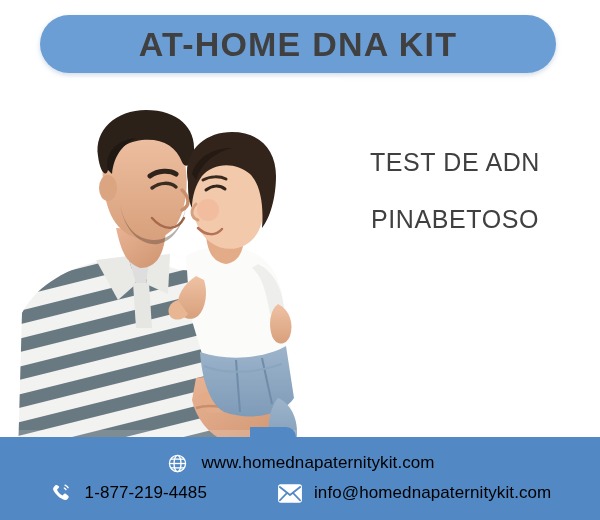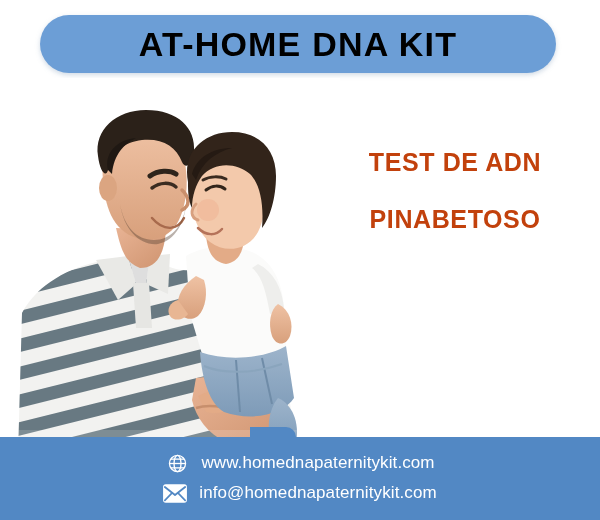--- a/index.html
+++ b/index.html
@@ -27,21 +27,21 @@
     width: 516px;
     height: 58px;
     border-radius: 29px;
     background: #6c9ed6;
     box-shadow: 0 2px 5px rgba(120,150,180,0.35);
     display: flex;
     align-items: center;
     justify-content: center;
   }
   .header-pill-title {
-    color: #000000;
+    color: #404040;
     font-size: 34px;
     font-weight: bold;
     letter-spacing: 1.2px;
     line-height: 1;
     white-space: nowrap;
   }
 
   
   .photo {
     position: absolute;
@@ -55,23 +55,23 @@
 
   
   .headline {
     position: absolute;
     left: 330px;
     top: 150px;
     width: 250px;
     text-align: center;
   }
   .headline-line {
-    color: #c2410c;
+    color: #404040;
     font-size: 25px;
-    font-weight: bold;
+    font-weight: normal;
     letter-spacing: 0.6px;
     line-height: 1;
     margin-bottom: 32px;
     white-space: nowrap;
   }
   .headline-line:last-child { margin-bottom: 14px; }
 
   
   .footer {
     position: absolute;
@@ -113,21 +113,21 @@
     align-items: center;
     justify-content: center;
     width: 24px;
     height: 24px;
     margin-right: 12px;
     flex: 0 0 auto;
   }
   .contact-text {
     font-size: 17px;
     letter-spacing: 0.1px;
-    color: #ffffff;
+    color: #000000;
   }
 </style>
 </head>
 <body>
 
 <div class="banner">
 
   <div class="header-pill">
     <span class="header-pill-title">AT-HOME DNA KIT</span>
   </div>
@@ -270,20 +270,36 @@
             <line x1="2.8" y1="12" x2="21.2" y2="12"></line>
             <line x1="4.2" y1="7" x2="19.8" y2="7"></line>
             <line x1="4.2" y1="17" x2="19.8" y2="17"></line>
           </svg>
         </span>
         <span class="contact-text">www.homednapaternitykit.com</span>
       </div>
     </div>
 
     <div class="footer-row footer-row-bottom">
+      <div class="contact-item">
+        <span class="contact-icon">
+          <svg width="22" height="22" viewBox="0 0 24 24" aria-hidden="true">
+            <path d="M7.2 3.2c-.9 0-1.8.5-2.3 1.3L3.7 6.2c-.5.9-.5 2 0 2.9
+                     1.3 2.5 3.2 4.8 5.4 6.6 2.2 1.8 4.7 3.1 7.2 3.8
+                     1 .3 2 0 2.6-.8l1.2-1.6c.5-.7.4-1.7-.3-2.2l-2.6-2
+                     c-.7-.5-1.6-.4-2.1.3l-.8 1c-.3.4-.8.5-1.2.3
+                     -1.2-.7-2.3-1.5-3.2-2.5-.9-1-1.6-2.1-2.1-3.3
+                     -.2-.4 0-.9.4-1.2l1-.7c.7-.5.9-1.4.5-2.1L8.6 4
+                     c-.3-.5-.8-.8-1.4-.8z" fill="#ffffff"></path>
+            <path d="M16.4 3.4c1.4.5 2.6 1.5 3.3 2.8" stroke="#ffffff" stroke-width="1.5" fill="none" stroke-linecap="round"></path>
+            <path d="M15.6 6.6c.8.3 1.4.9 1.8 1.7" stroke="#ffffff" stroke-width="1.5" fill="none" stroke-linecap="round"></path>
+          </svg>
+        </span>
+        <span class="contact-text">1-877-219-4485</span>
+      </div>
 
       <div class="contact-item">
         <span class="contact-icon">
           <svg width="24" height="19" viewBox="0 0 26 20" aria-hidden="true">
             <rect x="0.9" y="0.9" width="24.2" height="18.2" rx="2" fill="#ffffff" stroke="#ffffff" stroke-width="1.6"></rect>
             <path d="M2 3 L13 11.6 L24 3" fill="none" stroke="#5288c4" stroke-width="2" stroke-linecap="round" stroke-linejoin="round"></path>
             <path d="M2 17.4 L9.6 9.6 M24 17.4 L16.4 9.6" fill="none" stroke="#5288c4" stroke-width="1.8" stroke-linecap="round"></path>
           </svg>
         </span>
         <span class="contact-text">info@homednapaternitykit.com</span>

